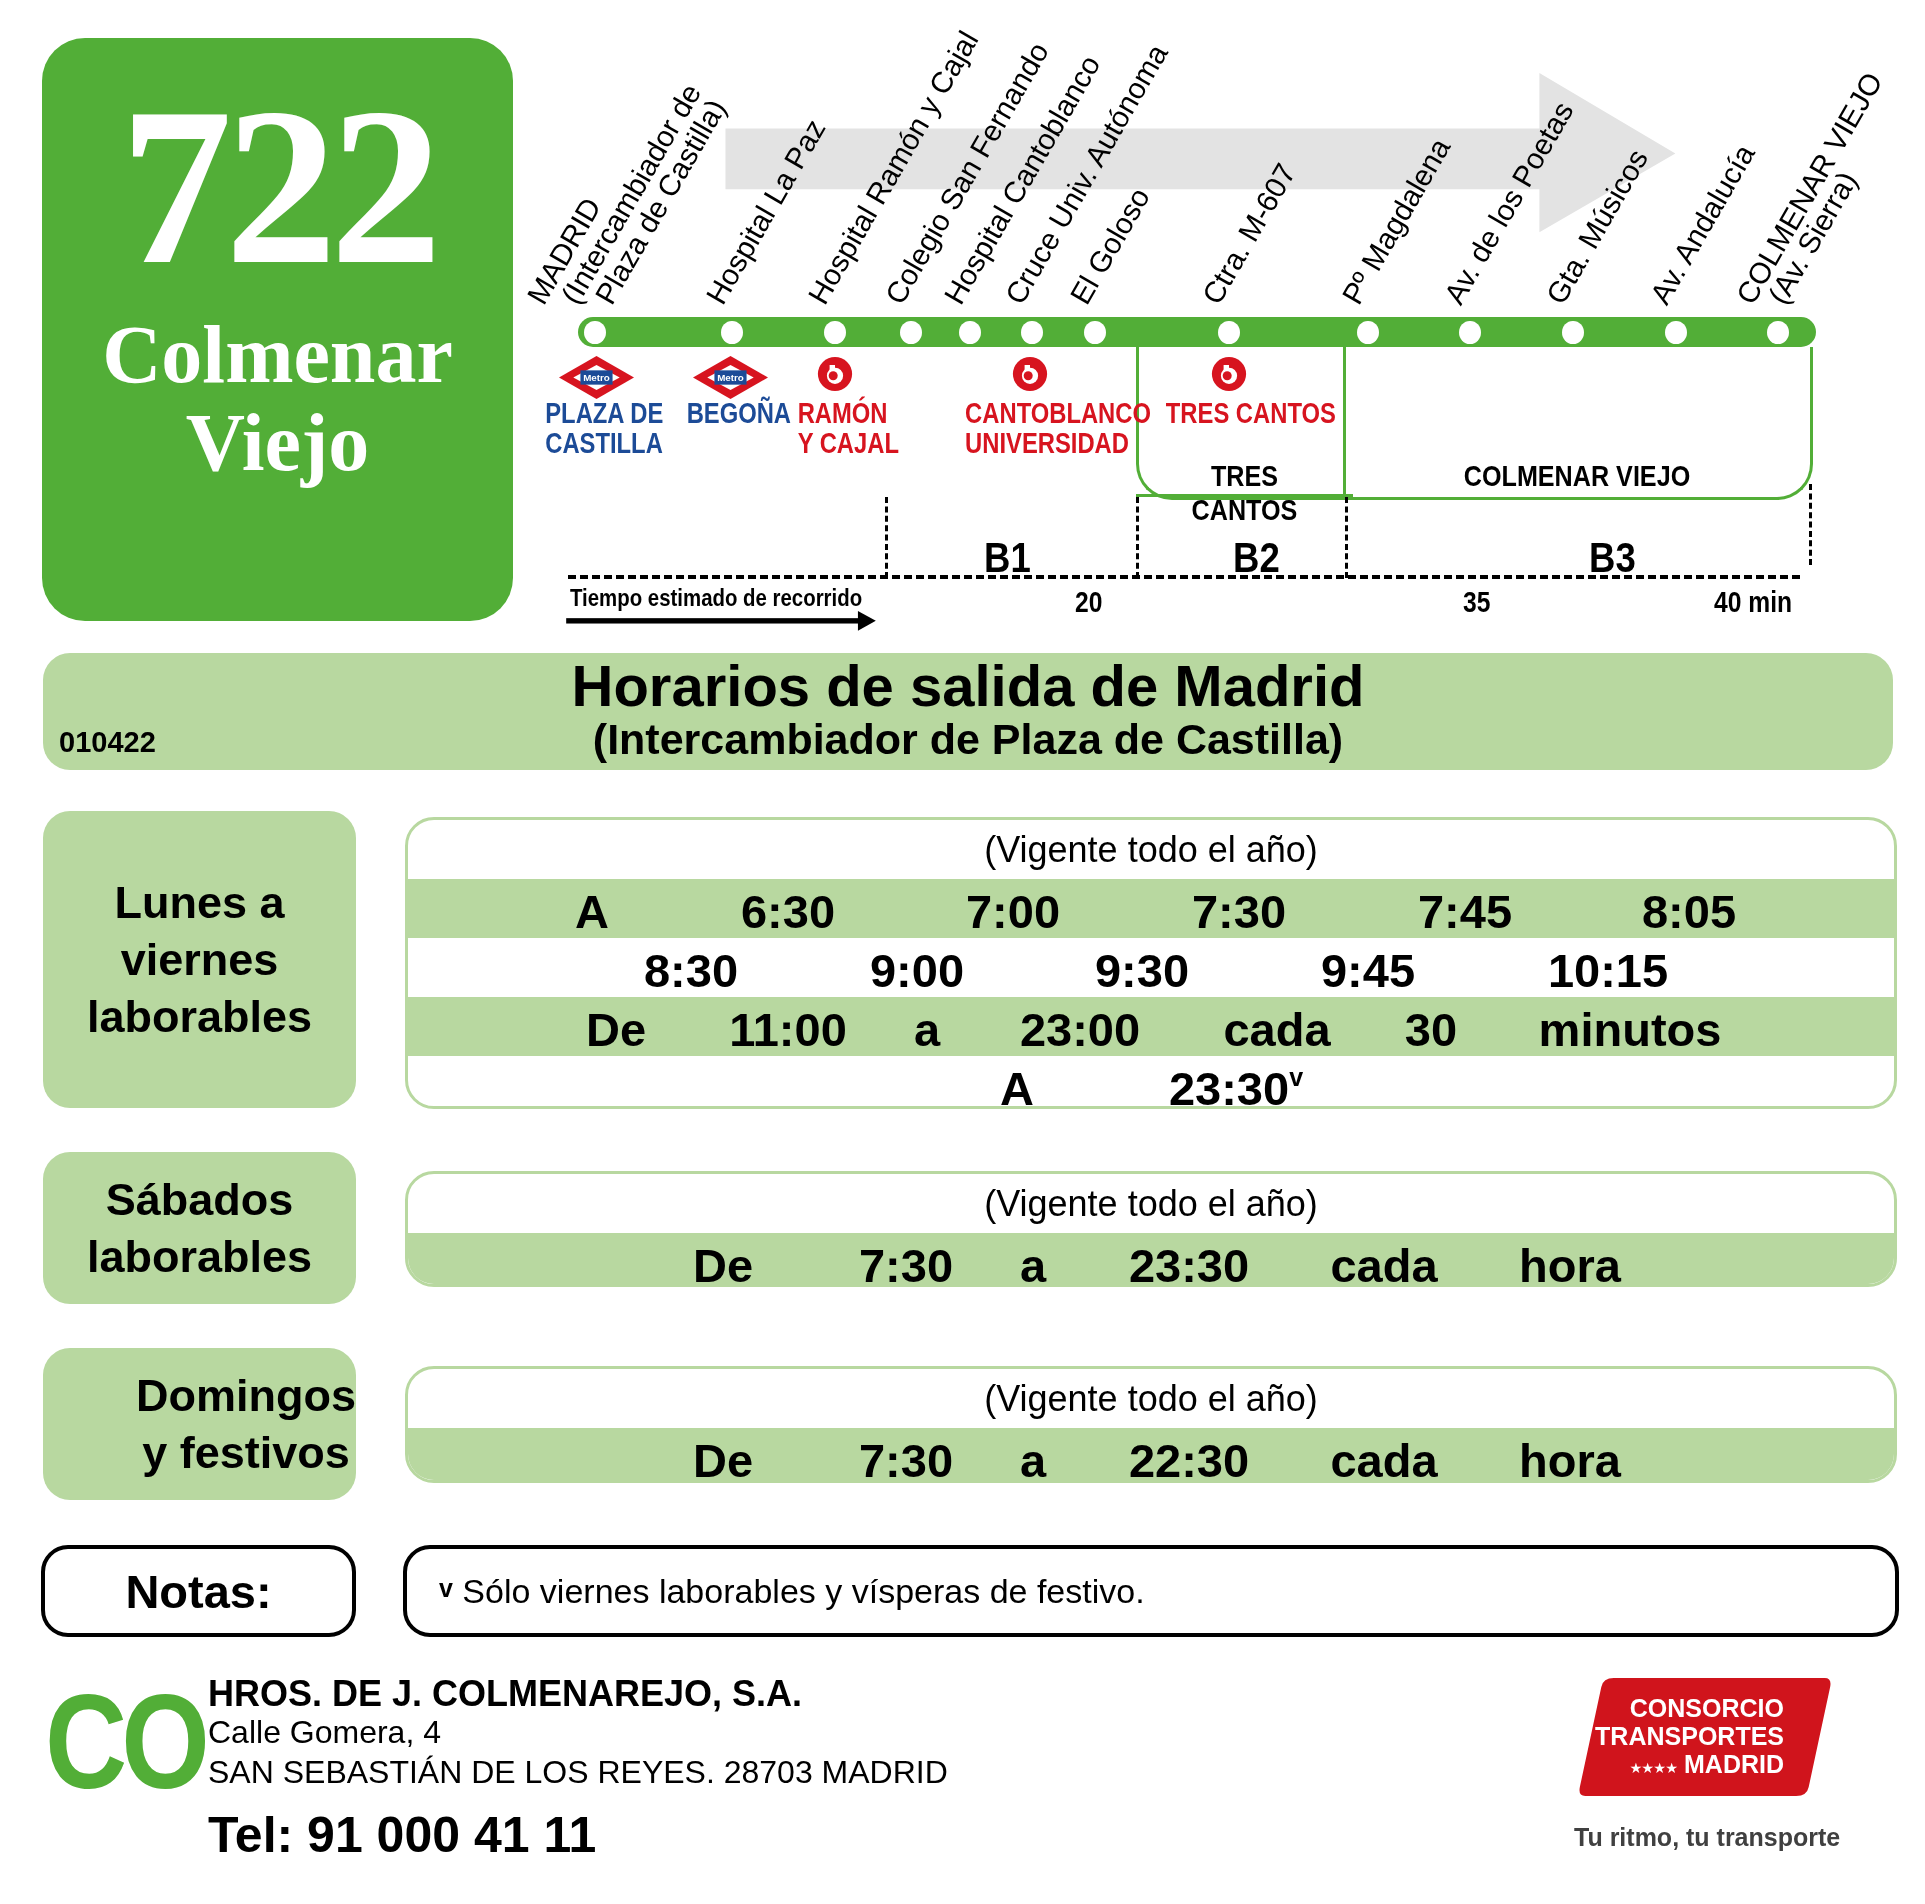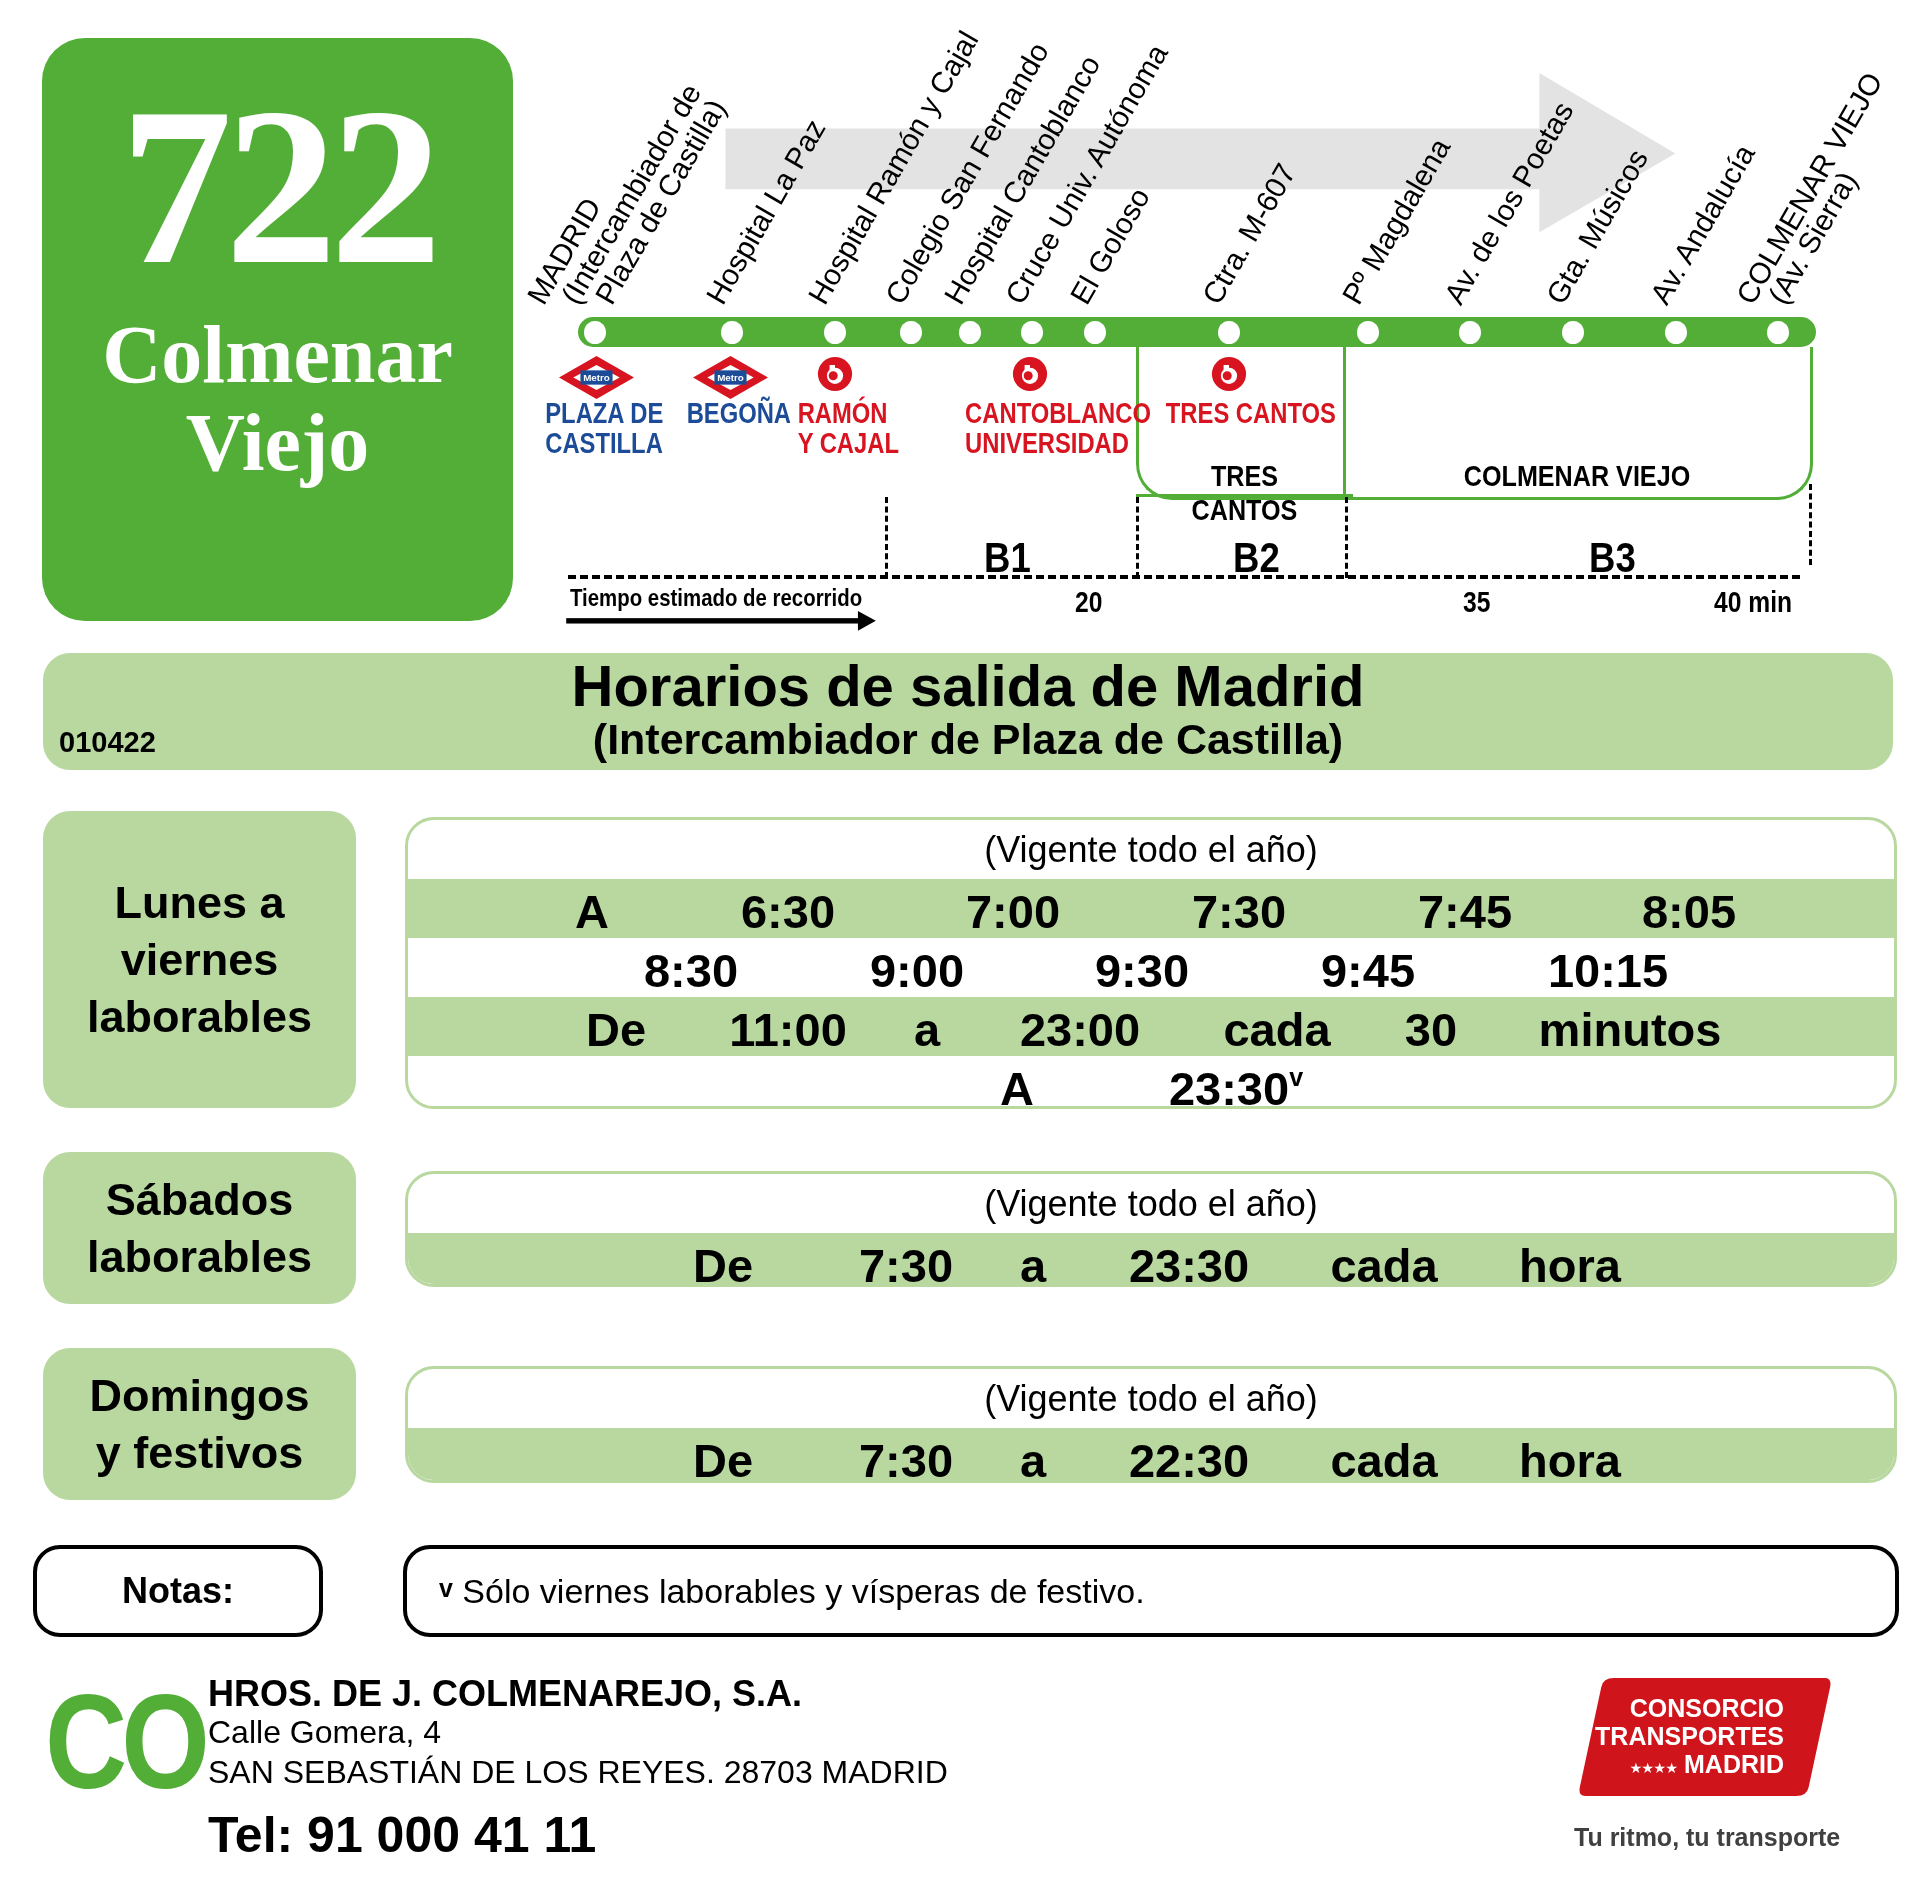--- a/index.html
+++ b/index.html
@@ -54,22 +54,22 @@
              display: flex; align-items: center; justify-content: center; text-align: center;
              font-size: 45px; font-weight: 700; line-height: 57px; }
   .sched { position: absolute; left: 405px; width: 1492px; border: 3.6px solid #b8d8a0; border-radius: 29px; overflow: hidden; background: #fff; box-sizing: border-box; }
   .sched .row { position: relative; height: 59px; font-weight: 700; font-size: 47px; }
   .sched .row.green { background: #b8d8a0; }
   .sched .row.note { font-weight: 400; font-size: 36px; text-align: center; line-height: 59px; }
   .sched .cell { position: absolute; top: 5.4px; transform: translateX(-50%); white-space: nowrap; }
   .sup { font-size: 25px; vertical-align: top; position: relative; top: 1.8px; }
 
   
-  .notes-label { position: absolute; left: 33px; top: 1545px; width: 290px; height: 92px; border: 4.5px solid #000; border-radius: 27px;
-                 box-sizing: border-box; display: flex; align-items: center; justify-content: center; font-size: 36px; font-weight: 700; }
+  .notes-label { position: absolute; left: 41px; top: 1545px; width: 315px; height: 92px; border: 4.5px solid #000; border-radius: 27px;
+                 box-sizing: border-box; display: flex; align-items: center; justify-content: center; font-size: 47px; font-weight: 700; }
   .notes-box { position: absolute; left: 403px; top: 1545px; width: 1496px; height: 92px; border: 4.5px solid #000; border-radius: 27px; box-sizing: border-box; }
   .notes-text { position: absolute; left: 32px; top: 23px; font-size: 34px; }
 
   
   .co-logo { position: absolute; left: 45px; top: 1675px; font-size: 134px; font-weight: 700; color: #52ae37; letter-spacing: -7.2px; line-height: 1; transform: scaleX(0.85); transform-origin: left top; }
   .op-name { position: absolute; left: 208px; top: 1673px; font-size: 36px; font-weight: 700; }
   .op-addr { position: absolute; left: 208px; top: 1714px; font-size: 32px; }
   .op-city { position: absolute; left: 208px; top: 1754px; font-size: 32px; }
   .op-tel { position: absolute; left: 208px; top: 1806px; font-size: 50px; font-weight: 700; }
 
@@ -288,21 +288,21 @@
   <div class="row green" data-name="schedule-row">
     <span class="cell" style="left:315px" data-name="schedule-cell">De</span>
     <span class="cell" style="left:498px" data-name="schedule-cell">7:30</span>
     <span class="cell" style="left:625px" data-name="schedule-cell">a</span>
     <span class="cell" style="left:781px" data-name="schedule-cell">23:30</span>
     <span class="cell" style="left:976px" data-name="schedule-cell">cada</span>
     <span class="cell" style="left:1162px" data-name="schedule-cell">hora</span>
   </div>
 </div>
 
-<div class="day-box" style="top:1348px; height:152px;" data-name="day-label-sundays">
+<div class="day-box" style="top:1348px; height:152px;justify-content:flex-end;" data-name="day-label-sundays">
   <div>
     <div data-name="day-label-line">Domingos</div>
     <div data-name="day-label-line">y festivos</div>
   </div>
 </div>
 <div class="sched" style="top:1366px; height:117px;" data-name="schedule-table-sundays">
   <div class="row note" data-name="validity-note">(Vigente todo el año)</div>
   <div class="row green" data-name="schedule-row">
     <span class="cell" style="left:315px" data-name="schedule-cell">De</span>
     <span class="cell" style="left:498px" data-name="schedule-cell">7:30</span>

